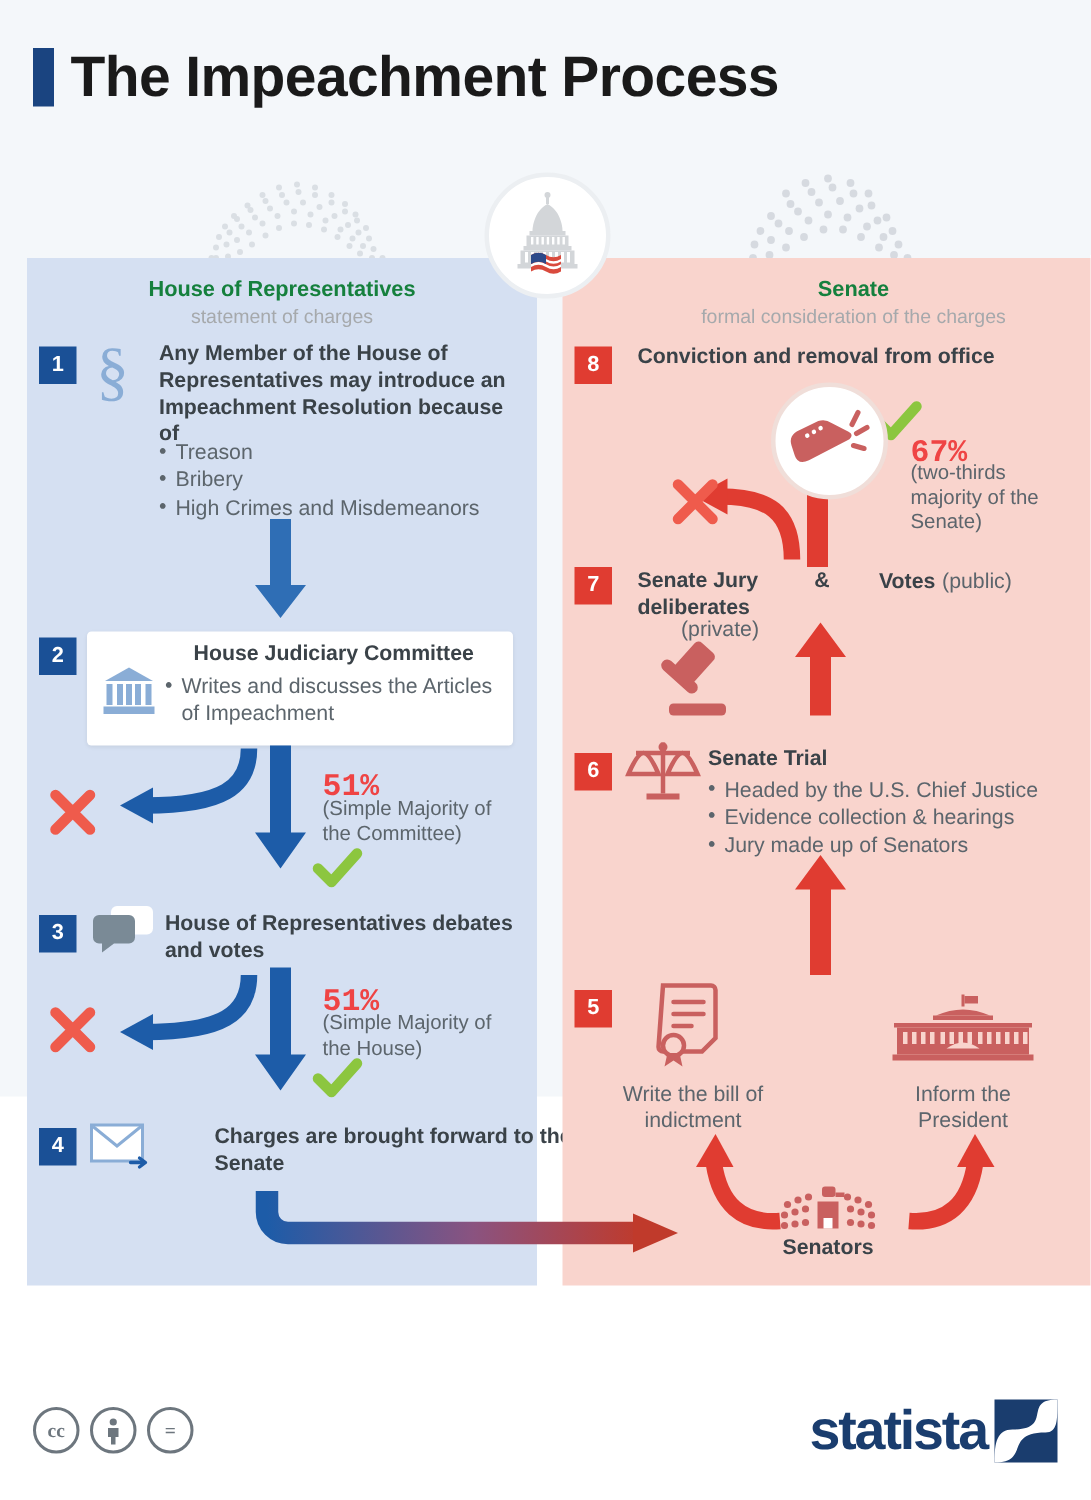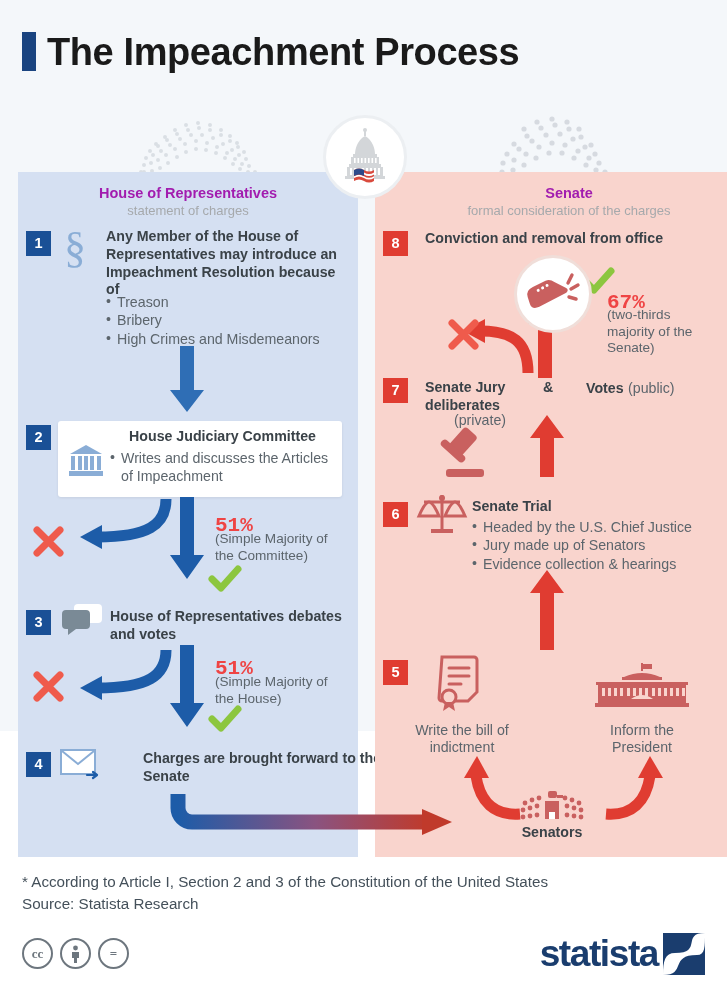--- a/index.html
+++ b/index.html
@@ -48,21 +48,21 @@
 
   
   .panel {
     position: absolute; top: 172px; height: 685px;
   }
   .panel-house { left: 18px; width: 340px; background: #d5e0f2; }
   .panel-senate { left: 375px; width: 388px; background: #f9d4cd; }
 
   .panel-title {
     text-align: center; font-size: 14.5px; font-weight: bold;
-    color: #a21caf; margin-top: 13px;
+    color: #15803d; margin-top: 13px;
   }
   .panel-sub {
     text-align: center; font-size: 13px; color: #a6a9ac; margin-top: 2px;
   }
 
   
   .badge {
     position: absolute; width: 25px; height: 25px;
     color: #ffffff; font-size: 14.5px; font-weight: bold;
     display: flex; align-items: center; justify-content: center;
@@ -509,22 +509,22 @@
         <path d="M2 26 q6 -14 10 -14 q4 0 10 14 Z" fill="#f9d4cd"></path>
         <path d="M28 26 q6 -14 10 -14 q4 0 10 14 Z" fill="#f9d4cd"></path>
       </g>
       <rect x="14" y="39" width="22" height="4" fill="#c9605f"></rect>
       <circle cx="25" cy="8" r="3" fill="#c9605f"></circle>
     </svg>
   </div>
   <div class="hdr" style="position:absolute; left:472px; top:498px;">Senate Trial</div>
   <ul class="lst" style="position:absolute; left:472px; top:518px; width:240px;">
     <li>Headed by the U.S. Chief Justice</li>
+    <li>Evidence collection &amp; hearings</li>
     <li>Jury made up of Senators</li>
-    <li>Evidence collection &amp; hearings</li>
   </ul>
 
   <div class="blk" style="left:527px; top:570px;">
     <svg width="40" height="80" viewBox="0 0 40 80">
       <path d="M20 0 L37 23 h-10 v57 h-14 v-57 h-10 Z" fill="#e03c31"></path>
     </svg>
   </div>
 
   <div class="badge badge-red" style="left:383px; top:660px;">5</div>
 
@@ -610,24 +610,20 @@
       <path d="M14 30 L27 8 L39 30 Z" fill="#e03c31"></path>
     </svg>
   </div>
   <div class="blk" style="left:600px; top:748px;">
     <svg width="80" height="72" viewBox="0 0 80 72">
       <path d="M6 66 C32 68 46 54 50 28" stroke="#e03c31" stroke-width="11" fill="none"></path>
       <path d="M38 30 L50 8 L63 30 Z" fill="#e03c31"></path>
     </svg>
   </div>
 
-  <div class="footnote">
-    <div>* According to Article I, Section 2 and 3 of the Constitution of the United States</div>
-    <div>Source: Statista Research</div>
-  </div>
 
   <div class="cc-row">
     <span class="cc-ico">cc</span>
     <span class="cc-ico">
       <svg width="13" height="18" viewBox="0 0 13 18">
         <circle cx="6.5" cy="3" r="2.4" fill="#6d767e"></circle>
         <path d="M3 7 h7 v6 h-2 v5 h-3 v-5 h-2 Z" fill="#6d767e"></path>
       </svg>
     </span>
     <span class="cc-ico">=</span>

